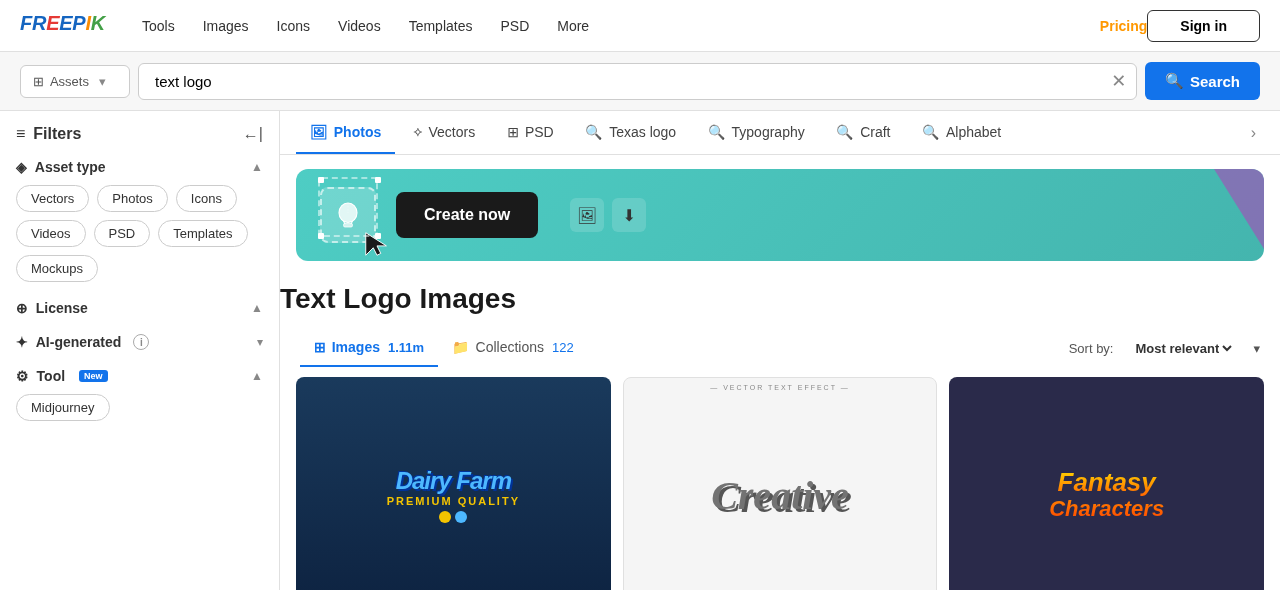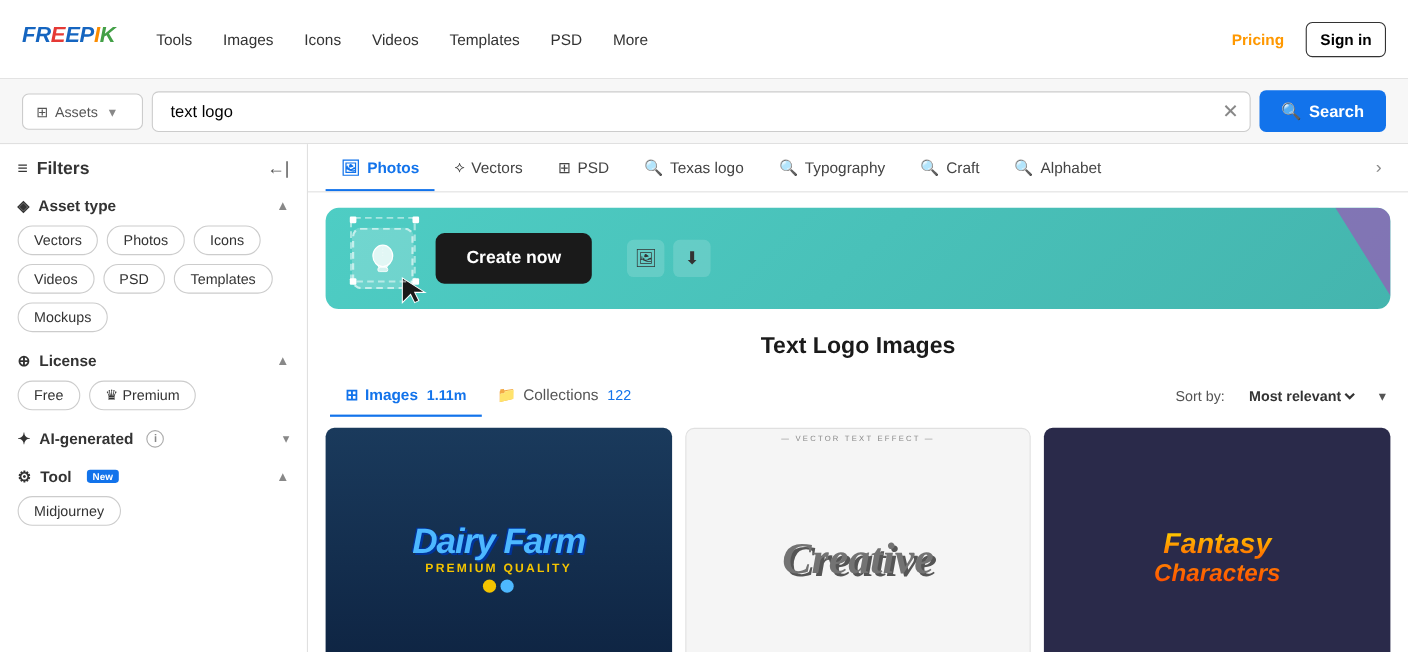--- a/index.html
+++ b/index.html
@@ -1,33 +1,33 @@
 <!DOCTYPE html>
 <html><head>
   <meta charset="utf-8">
   <style>
     * { box-sizing: border-box; margin: 0; padding: 0; }
     body { font-family: Arial, sans-serif; font-size: 14px; color: #333; background: #fff; width: 1280px; height: 593px; overflow: hidden; }
 
     
     .topnav {
-      display: flex; align-items: center; padding: 0 20px; height: 72px;
+      display: flex; align-items: center; padding: 0 20px; height: 52px;
       border-bottom: 1px solid #e0e0e0; background: #fff;
     }
     .freepik-logo { font-size: 24px; font-weight: 900; color: #1273eb; font-style: italic; letter-spacing: -0.5px; }
     .nav-links { display: flex; gap: 4px; flex: 1; }
     .nav-link { padding: 6px 12px; font-size: 14px; color: #333; cursor: pointer; border-radius: 4px; }
     .nav-link .badge-new {
       background: #1273eb; color: #fff; font-size: 9px; font-weight: 700;
       padding: 1px 4px; border-radius: 3px; margin-left: 4px; vertical-align: middle;
     }
-    .nav-right { display: flex; align-items: center; gap: 20px; }
+    .nav-right { display: flex; align-items: center; gap: 0; }
     .pricing-link { color: #ff9800; font-weight: 600; font-size: 14px; cursor: pointer; }
     .signin-btn {
-      border: 1.5px solid #333; border-radius: 6px; padding: 7px 12px;
+      border: 1.5px solid #333; border-radius: 6px; padding: 7px 32px;
       font-size: 14px; font-weight: 600; cursor: pointer; background: #fff;
     }
 
     
     .searchbar-row {
       display: flex; align-items: center; padding: 10px 20px; background: #f7f7f7;
       border-bottom: 1px solid #e0e0e0; gap: 8px;
     }
     .asset-dropdown {
       display: flex; align-items: center; gap: 6px; padding: 8px 12px;
@@ -107,21 +107,21 @@
     }
     .banner-icon svg { width: 30px; height: 30px; fill: white; }
     .banner-text { flex: 1; font-size: 17px; color: #fff; font-weight: 500; }
     .banner-btn {
       background: #1a1a1a; color: #fff; border: none; border-radius: 8px;
       padding: 14px 28px; font-size: 16px; font-weight: 700; cursor: pointer;
       white-space: nowrap;
     }
 
     
-    .results-title { text-align: center; font-size: 21px; font-weight: 700; padding: 8px 0 14px; color: #1a1a1a; }
+    .results-title { text-align: left; font-size: 28px; font-weight: 700; padding: 8px 0 14px; color: #1a1a1a; }
 
     
     .results-tabs { display: flex; align-items: center; justify-content: space-between; padding: 0 20px 10px; }
     .results-tab-group { display: flex; gap: 0; }
     .results-tab {
       display: flex; align-items: center; gap: 6px; padding: 10px 14px;
       font-size: 14px; cursor: pointer; border-bottom: 2px solid transparent; color: #555;
     }
     .results-tab.active { border-bottom: 2px solid #1273eb; color: #1273eb; font-weight: 600; }
     .results-tab .count { color: #1273eb; font-size: 13px; margin-left: 2px; }
@@ -225,26 +225,20 @@
     </div>
 
     <div class="section">
       <div class="section-header">
         <div class="section-title">
           <span>⊕</span>
           <span>License</span>
         </div>
         <span class="section-toggle">▲</span>
       </div>
-      <div class="chip-group">
-        <button class="chip">Free</button>
-        <button class="chip">
-          <span style="margin-right:4px;">♛</span><span>Premium</span>
-        </button>
-      </div>
     </div>
 
     <div class="section">
       <div class="section-header">
         <div class="section-title">
           <span>✦</span>
           <span>AI-generated</span>
           <span style="width:16px;height:16px;border:1.5px solid #aaa;border-radius:50%;display:inline-flex;align-items:center;justify-content:center;font-size:10px;color:#888;margin-left:4px;">i</span>
         </div>
         <span class="section-toggle">▾</span>
@@ -357,21 +351,21 @@
           <option>Most popular</option>
         </select>
         <span>▾</span>
       </div>
     </div>
 
     <div class="image-grid">
 
       <div class="image-card card-dairy">
         <div class="dairy-text">
-          <div style="font-size:32px;font-weight:900;font-style:italic;color:#4db8ff;text-shadow:2px 2px 0 #003399,-1px -1px 0 #003399;letter-spacing:-1px;">Dairy Farm</div>
+          <div style="font-size:24px;font-weight:900;font-style:italic;color:#4db8ff;text-shadow:2px 2px 0 #003399,-1px -1px 0 #003399;letter-spacing:-1px;">Dairy Farm</div>
           <div style="font-size:11px;font-weight:900;color:#f4c400;letter-spacing:2px;text-align:center;">PREMIUM QUALITY</div>
           <div style="margin-top:4px;display:flex;justify-content:center;gap:4px;">
             <div style="width:12px;height:12px;background:#f4c400;border-radius:50%;"></div>
             <div style="width:12px;height:12px;background:#4db8ff;border-radius:50%;"></div>
           </div>
         </div>
       </div>
 
       <div class="image-card card-creative" style="position:relative;">
         <div style="position:absolute;top:6px;left:50%;transform:translateX(-50%);font-size:7px;color:#888;letter-spacing:2px;white-space:nowrap;">— VECTOR TEXT EFFECT —</div>

